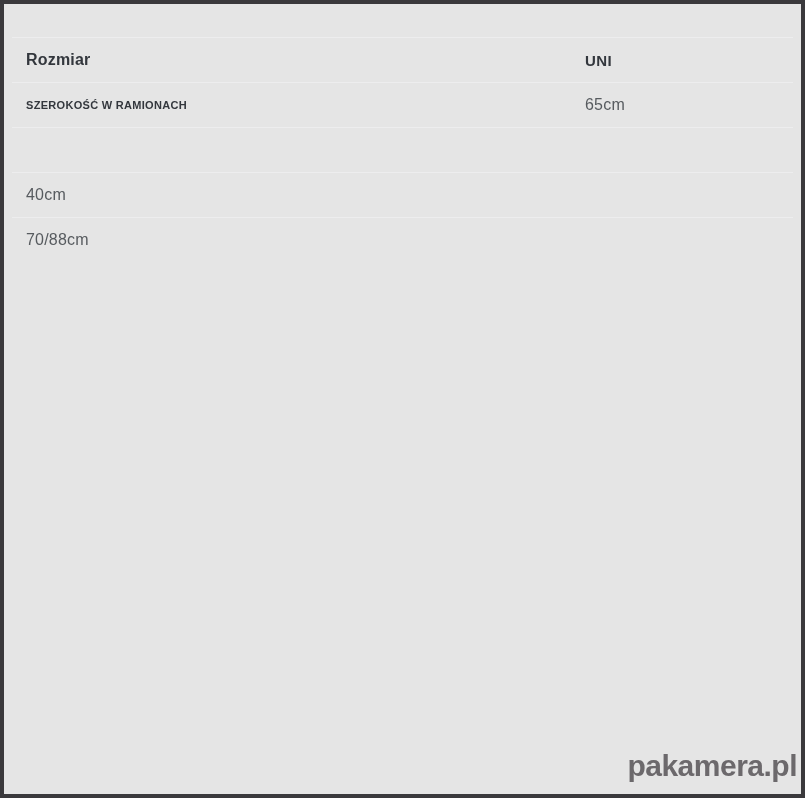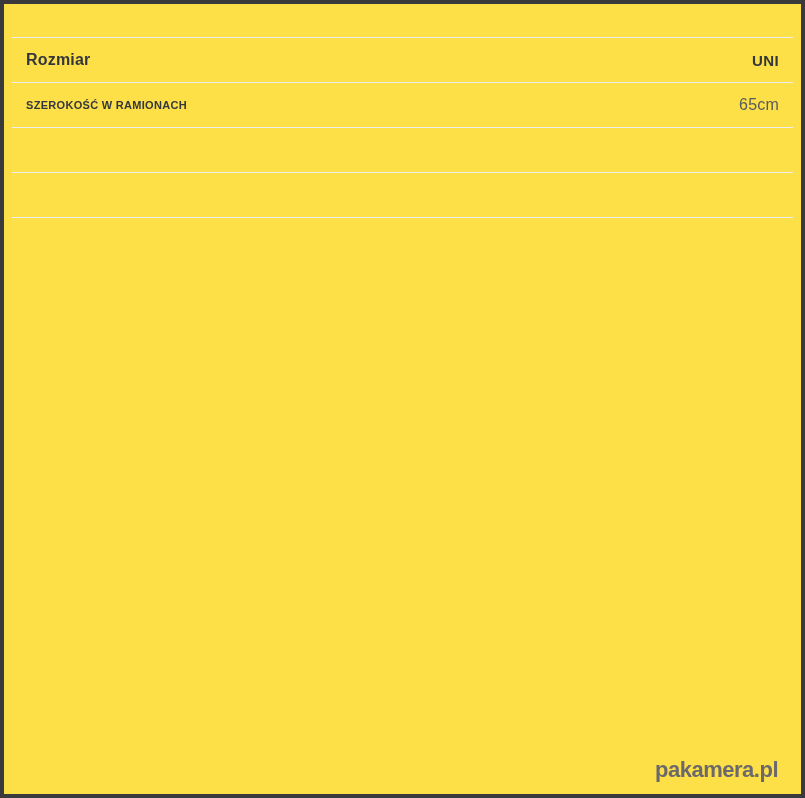--- a/index.html
+++ b/index.html
@@ -6,21 +6,21 @@
   html, body {
     width: 805px;
     height: 798px;
     background: #ffffff;
     font-family: "Liberation Sans", "DejaVu Sans", sans-serif;
   }
   .frame {
     position: relative;
     width: 805px;
     height: 798px;
-    background: #fde047;
+    background: #e5e5e5;
     border: 4px solid #3a393c;
     overflow: hidden;
   }
   .size-table {
     margin: 33px 8px 0 8px;
   }
   .row {
     height: 45px;
     border-top: 1px solid #ededee;
     display: grid;
@@ -44,27 +44,26 @@
     font-size: 15px;
     font-weight: bold;
     color: #33373d;
     letter-spacing: 0.4px;
   }
   .value {
     font-size: 16px;
     font-weight: normal;
     color: #575b5f;
     letter-spacing: 0.2px;
-    text-align: right;
   }
   .watermark {
     position: absolute;
-    right: 23px;
+    right: 4px;
     bottom: 11px;
-    font-size: 22px;
+    font-size: 30px;
     font-weight: bold;
     color: #6c696c;
     letter-spacing: -0.5px;
   }
 </style>
 </head>
 <body>
 
 <div class="frame">
 
@@ -77,22 +76,24 @@
 
     <div class="row">
       <span class="label">SZEROKOŚĆ W RAMIONACH</span>
       <span class="value">65cm</span>
     </div>
 
     <div class="row">
     </div>
 
     <div class="row">
+      <span class="value">40cm</span>
     </div>
 
     <div class="row">
+      <span class="value">70/88cm</span>
     </div>
 
   </div>
 
   <div class="watermark">pakamera.pl</div>
 
 </div>
 
 </body></html>

